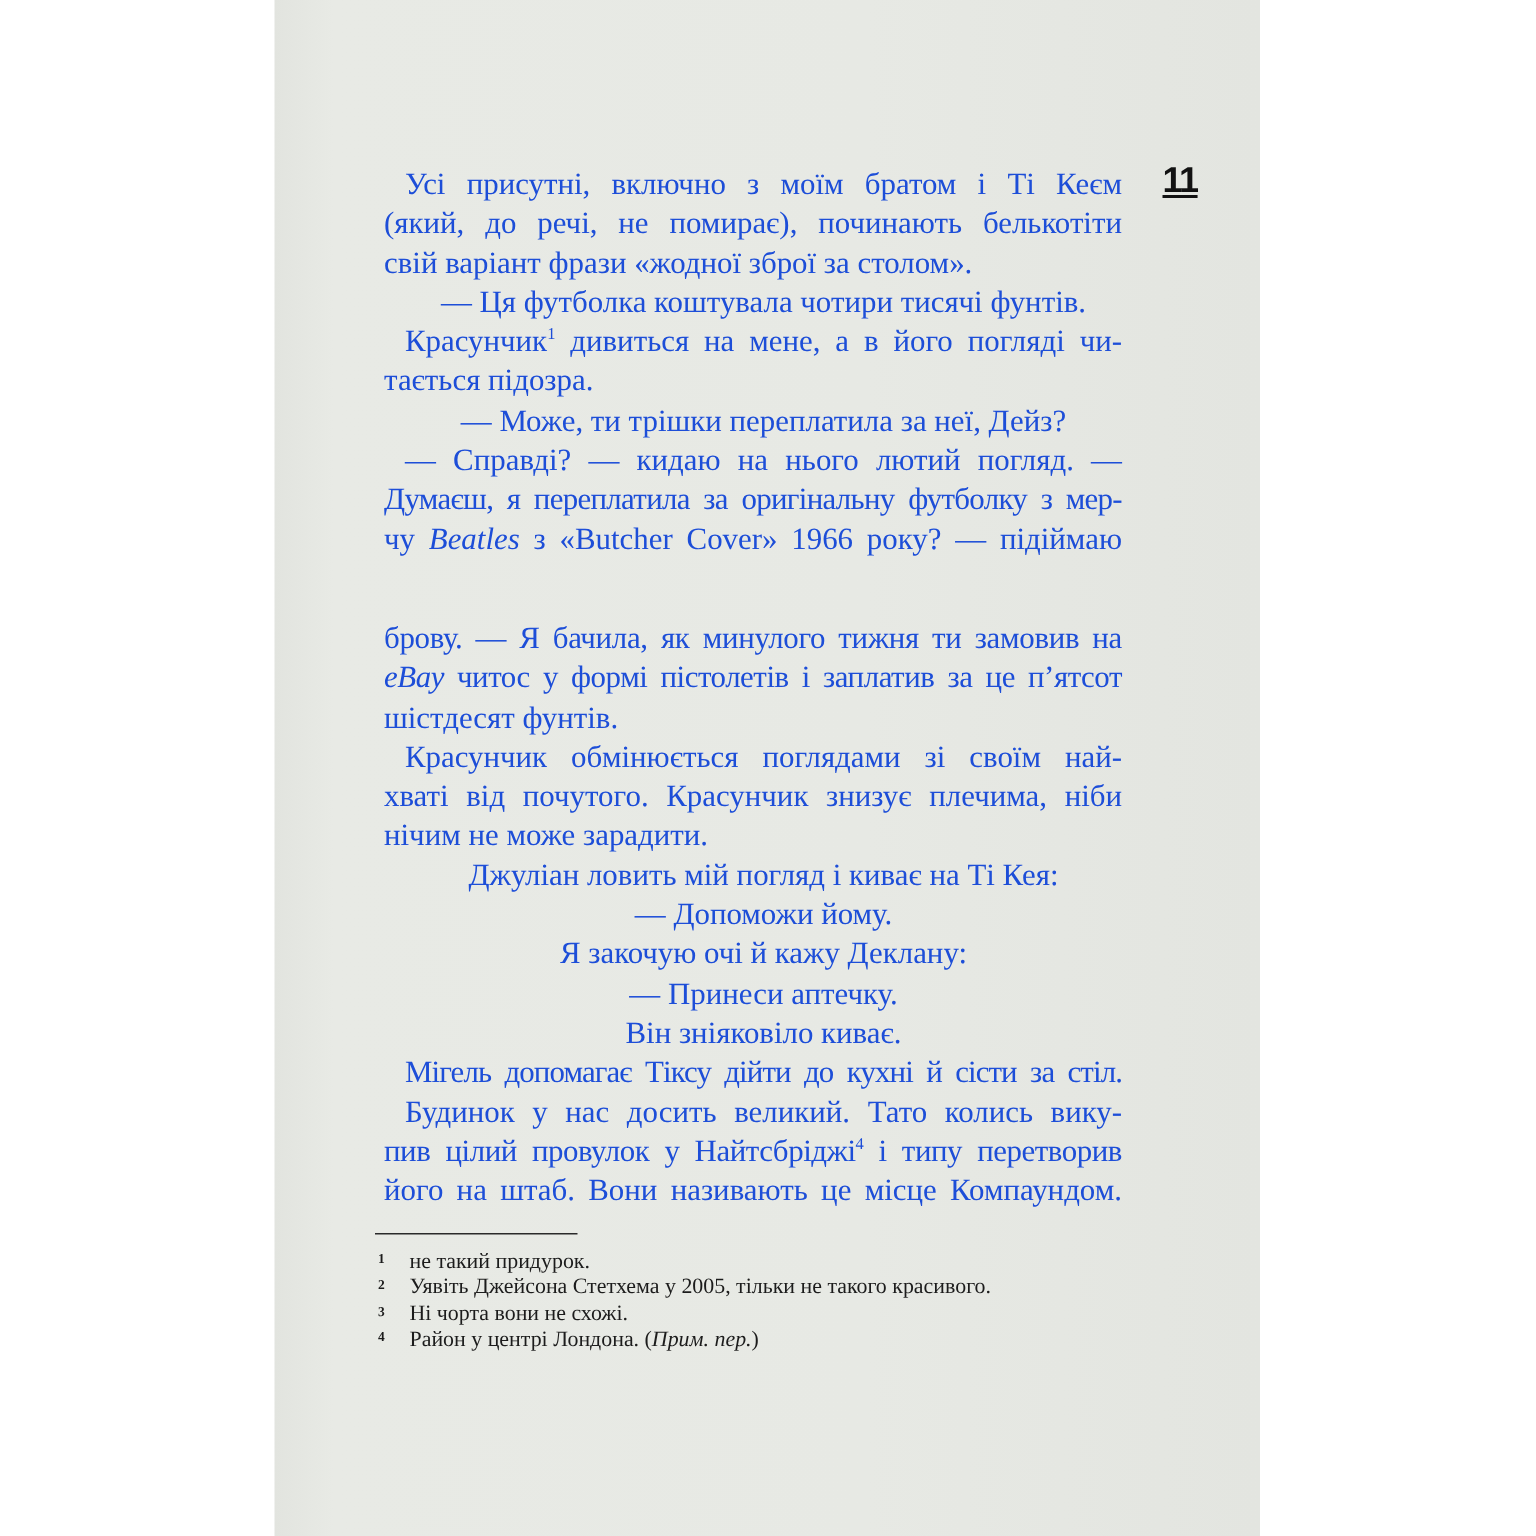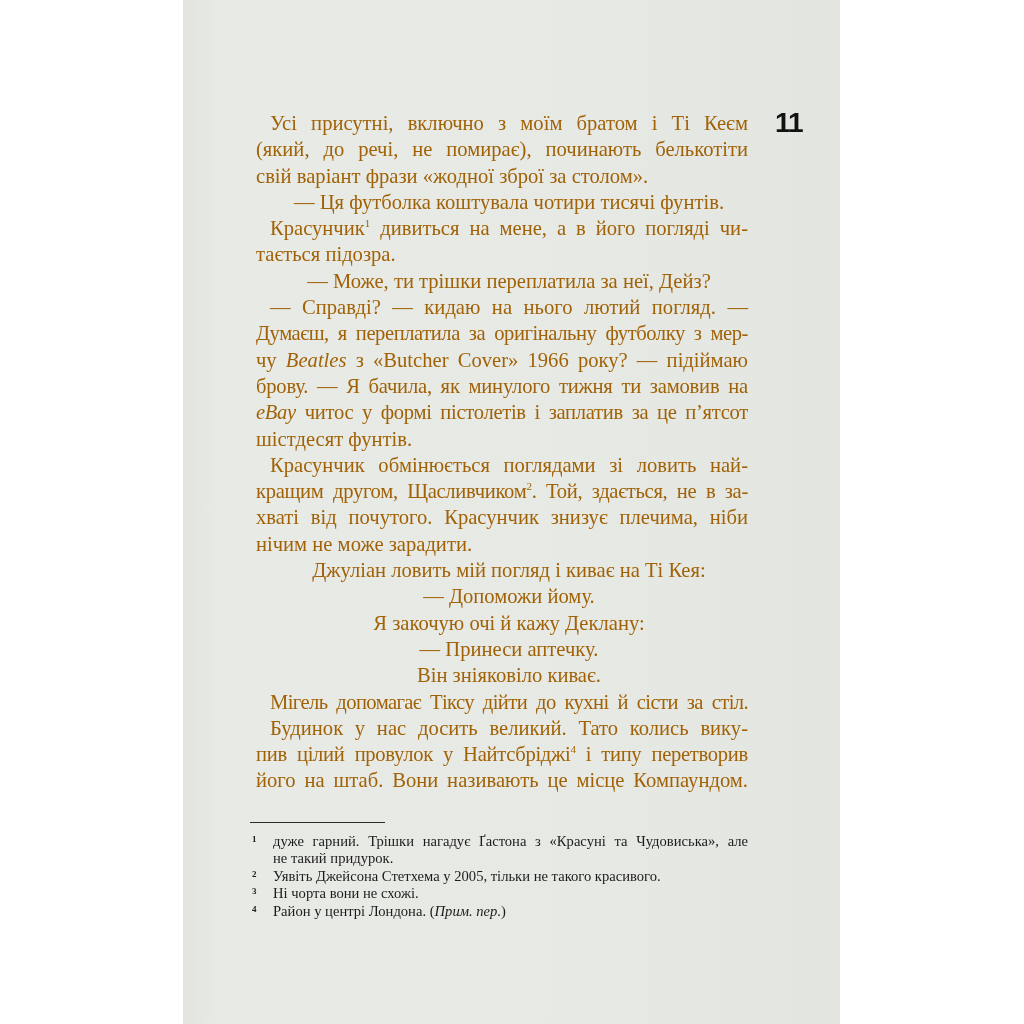--- a/index.html
+++ b/index.html
@@ -17,33 +17,34 @@
     width: 657px;
     height: 1024px;
     background: linear-gradient(90deg, #e2e4df 0%, #e8eae5 6%, #e7e9e4 60%, #e3e5e0 100%);
   }
   .page-number {
     position: absolute;
     left: 775px;
     top: 107px;
     font-family: "Liberation Sans", sans-serif;
     font-weight: bold;
-    font-size: 28px;
+    font-size: 24px;
     color: #121212;
     letter-spacing: -1px;
+    text-decoration: underline;
   }
   .body-text {
     position: absolute;
     left: 256px;
     top: 110px;
     width: 492px;
     font-family: "Liberation Serif", serif;
     font-size: 20.6px;
     line-height: 26.3px;
-    color: #a16207;
+    color: #1d4ed8;
   }
   .line {
     display: block;
     white-space: nowrap;
     height: 26.3px;
   }
   .line.justify {
     text-align: justify;
     text-align-last: justify;
     white-space: normal;
@@ -108,44 +109,42 @@
   <span class="line indent justify">Усі присутні, включно з моїм братом і Ті Кеєм</span>
   <span class="line justify">(який, до речі, не помирає), починають белькотіти</span>
   <span class="line">свій варіант фрази «жодної зброї за столом».</span>
   <span class="line indent">— Ця футболка коштувала чотири тисячі фунтів.</span>
   <span class="line indent justify"><span>Красунчик</span><sup>1</sup><span> дивиться на мене, а в його погляді чи-</span></span>
   <span class="line">тається підозра.</span>
   <span class="line indent">— Може, ти трішки переплатила за неї, Дейз?</span>
   <span class="line indent justify">— Справді? — кидаю на нього лютий погляд. —</span>
   <span class="line justify" style="letter-spacing:-0.45px;">Думаєш, я переплатила за оригінальну футболку з мер-</span>
   <span class="line justify"><span>чу </span><i>Beatles</i><span> з «Butcher Cover» 1966 року? — підіймаю</span></span>
-  <span class="line justify" style="letter-spacing:-0.2px;">брову. — Я бачила, як минулого тижня ти замовив на</span>
+  <span class="line justify" style="letter-spacing:-0.2px;margin-top:40px;">брову. — Я бачила, як минулого тижня ти замовив на</span>
   <span class="line justify" style="letter-spacing:-0.3px;"><i>eBay</i><span> читос у формі пістолетів і заплатив за це п’ятсот</span></span>
   <span class="line">шістдесят фунтів.</span>
-  <span class="line indent justify">Красунчик обмінюється поглядами зі ловить най-</span>
-  <span class="line justify" style="letter-spacing:-0.3px;"><span>кращим другом, Щасливчиком</span><sup>2</sup><span>. Той, здається, не в за-</span></span>
+  <span class="line indent justify">Красунчик обмінюється поглядами зі своїм най-</span>
   <span class="line justify">хваті від почутого. Красунчик знизує плечима, ніби</span>
   <span class="line">нічим не може зарадити.</span>
   <span class="line indent">Джуліан ловить мій погляд і киває на Ті Кея:</span>
   <span class="line indent">— Допоможи йому.</span>
   <span class="line indent">Я закочую очі й кажу Деклану:</span>
   <span class="line indent">— Принеси аптечку.</span>
   <span class="line indent">Він зніяковіло киває.</span>
   <span class="line indent justify" style="letter-spacing:-0.6px;">Мігель допомагає Тіксу дійти до кухні й сісти за стіл.</span>
   <span class="line indent justify">Будинок у нас досить великий. Тато колись вику-</span>
   <span class="line justify" style="letter-spacing:-0.3px;"><span>пив цілий провулок у Найтсбріджі</span><sup>4</sup><span> і типу перетворив</span></span>
   <span class="line justify">його на штаб. Вони називають це місце Компаундом.</span>
 </div>
 
 <div class="fn-rule"></div>
 
 <div class="footnotes">
   <div class="fn">
     <span class="fn-mark">1</span>
-    <span class="fn-line justify">дуже гарний. Трішки нагадує Ґастона з «Красуні та Чудовиська», але</span>
     <span class="fn-line">не такий придурок.</span>
   </div>
   <div class="fn">
     <span class="fn-mark">2</span>
     <span class="fn-line">Уявіть Джейсона Стетхема у 2005, тільки не такого красивого.</span>
   </div>
   <div class="fn">
     <span class="fn-mark">3</span>
     <span class="fn-line">Ні чорта вони не схожі.</span>
   </div>

